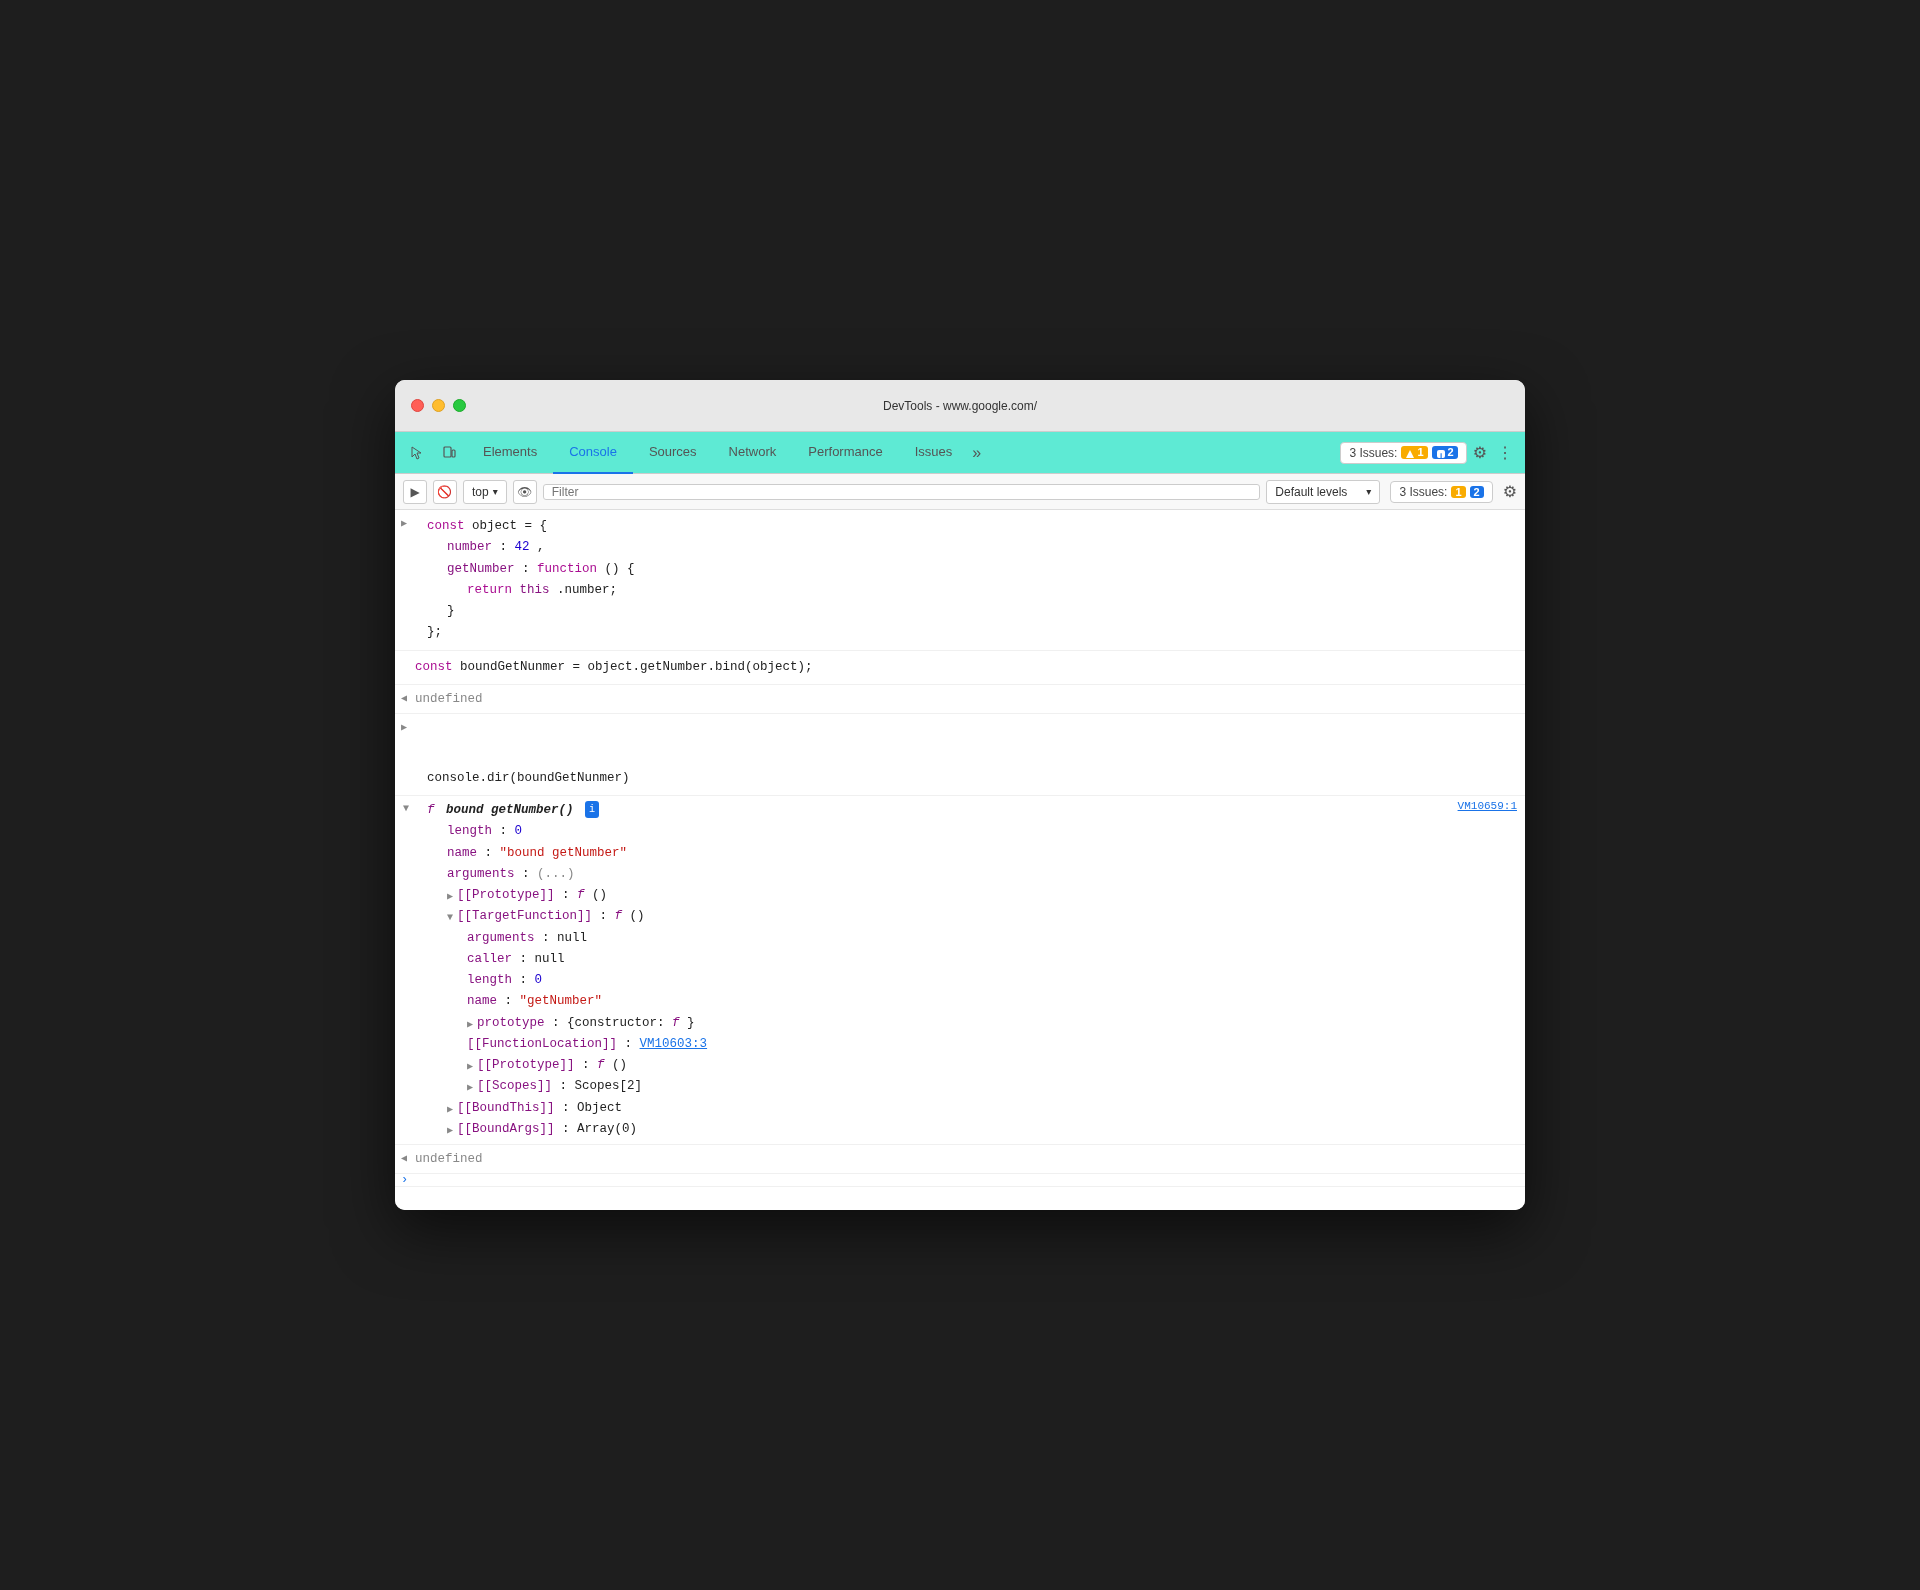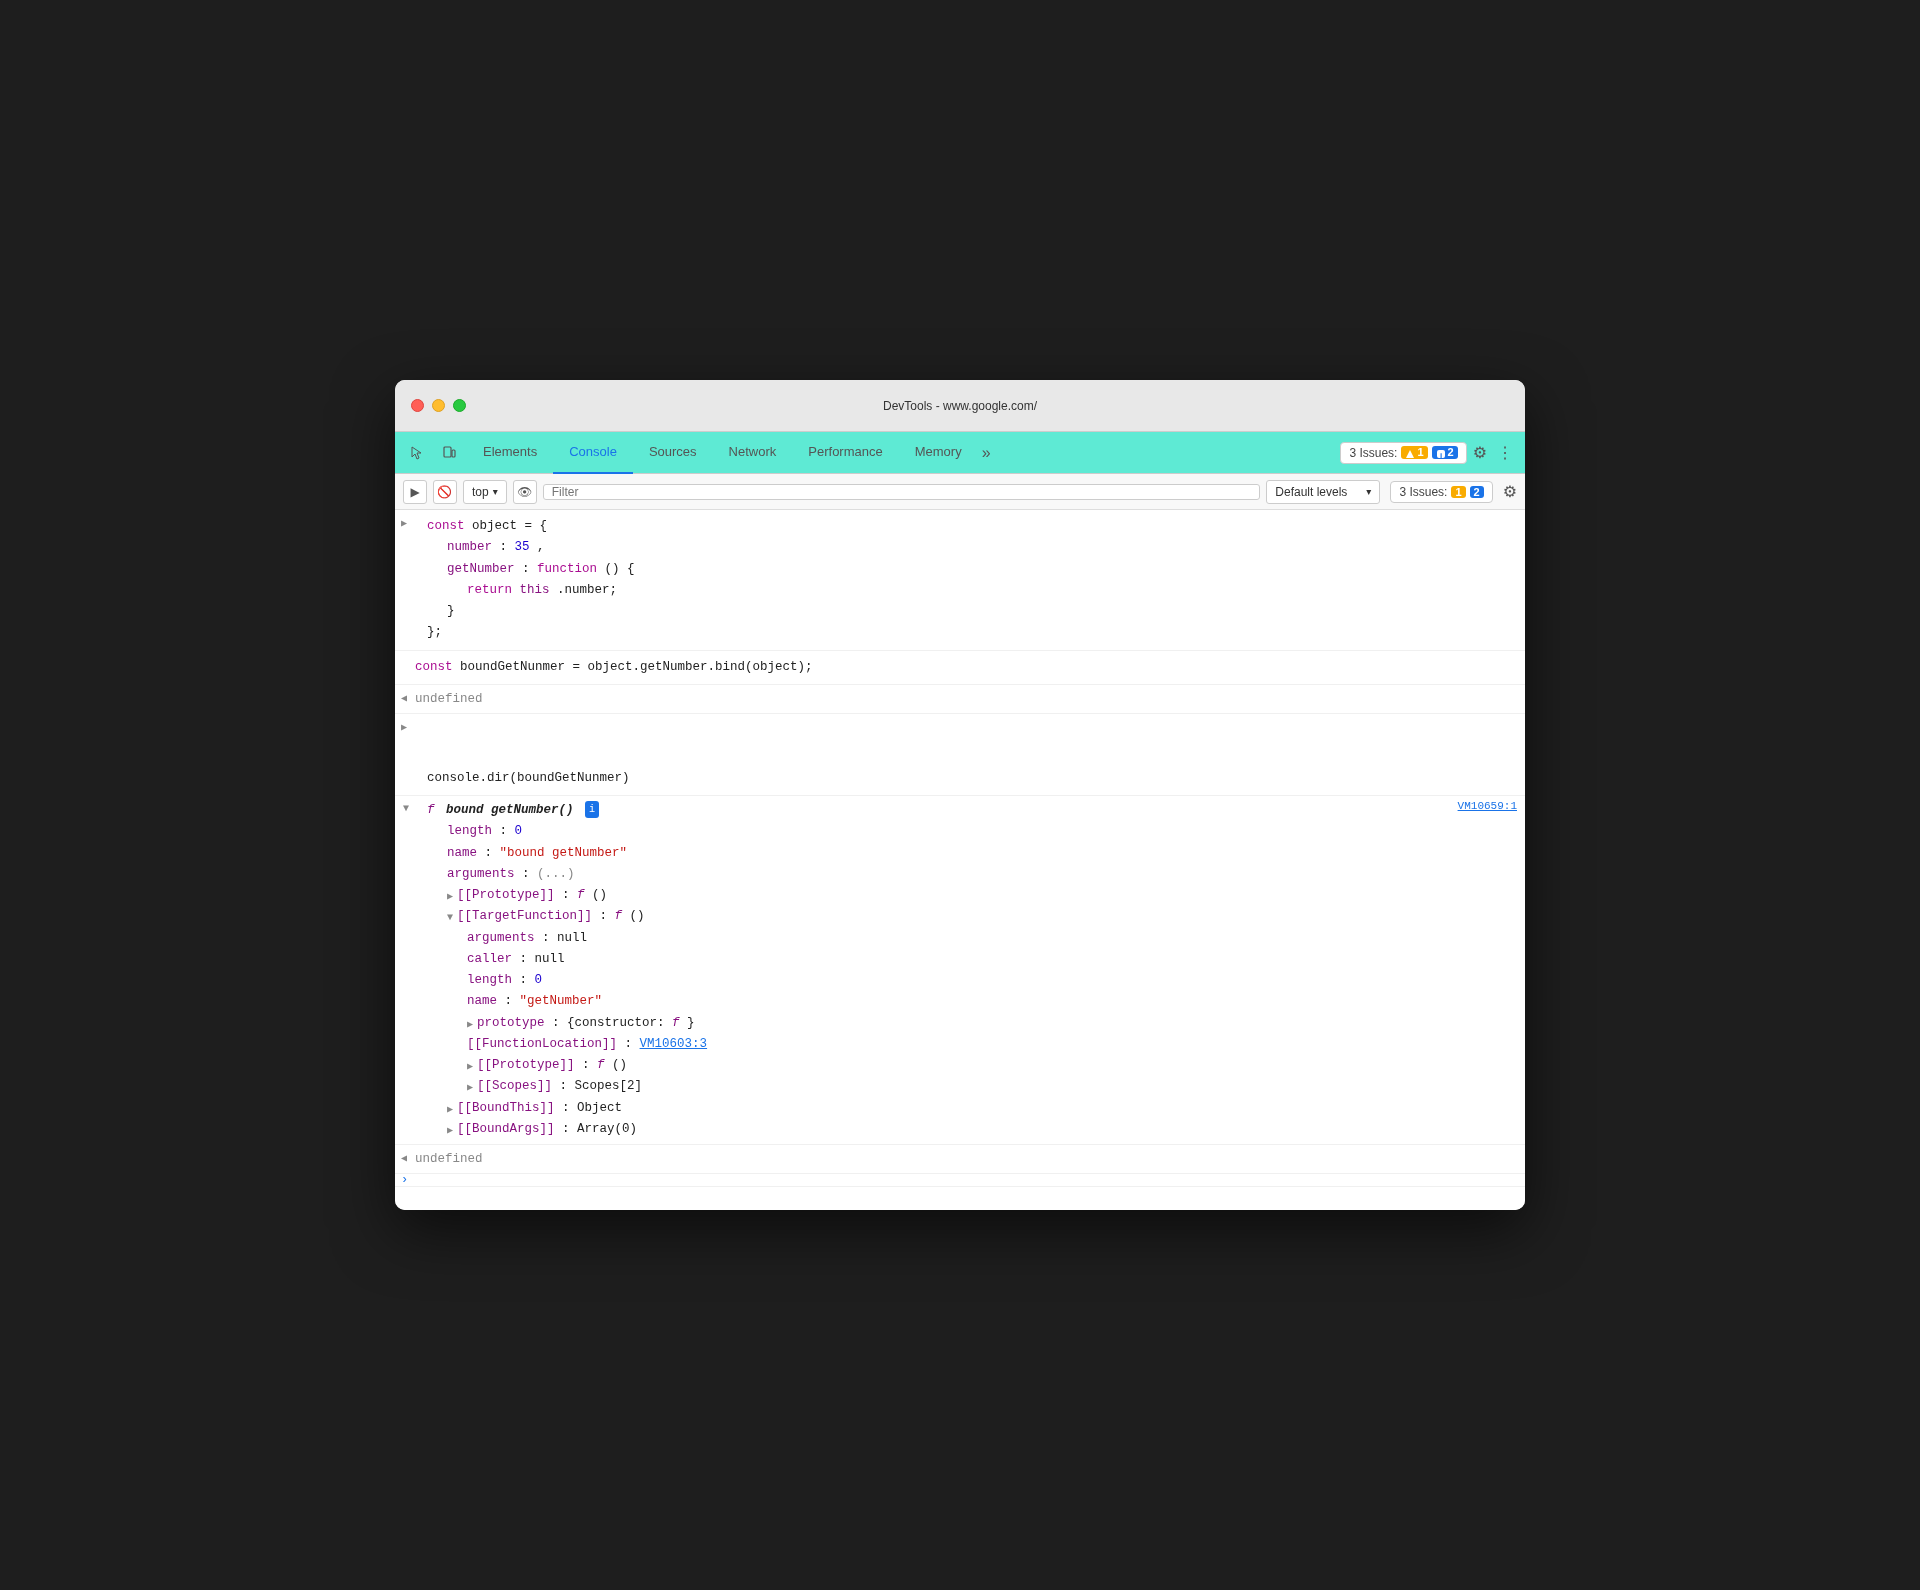--- a/index.html
+++ b/index.html
@@ -302,21 +302,21 @@
         <rect x="11" y="5" width="3" height="7" rx="1" stroke="#555" stroke-width="1.2" fill="none"></rect>
       </svg>
     </button>
 
     <div class="tabs">
       <div class="tab">Elements</div>
       <div class="tab active">Console</div>
       <div class="tab">Sources</div>
       <div class="tab">Network</div>
       <div class="tab">Performance</div>
-      <div class="tab">Memory</div>
+      <div class="tab">Issues</div>
       <span class="more-btn">»</span>
     </div>
 
     <div class="toolbar-right">
       <div class="issues-badge">
         <span>3 Issues:</span>
         <span class="badge-warn">
           <svg width="10" height="10" viewBox="0 0 10 10" style="vertical-align:middle;margin-right:2px;">
               <polygon points="5,1 9,9 1,9" fill="white" stroke="none"></polygon>
             </svg><span>1</span>
@@ -359,21 +359,21 @@
     <div class="code-block">
       <span class="toggle">▶</span>
       <div style="padding-left:12px;">
         <span class="line">
           <span class="kw2">const</span>
           <span class="black"> object = {</span>
         </span>
         <span class="line indent1">
           <span class="prop">number</span>
           <span class="black">: </span>
-          <span class="num">35</span>
+          <span class="num">42</span>
           <span class="black">,</span>
         </span>
         <span class="line indent1">
           <span class="prop">getNumber</span>
           <span class="black">: </span>
           <span class="kw2">function</span>
           <span class="black">() {</span>
         </span>
         <span class="line indent2">
           <span class="kw2">return</span>

